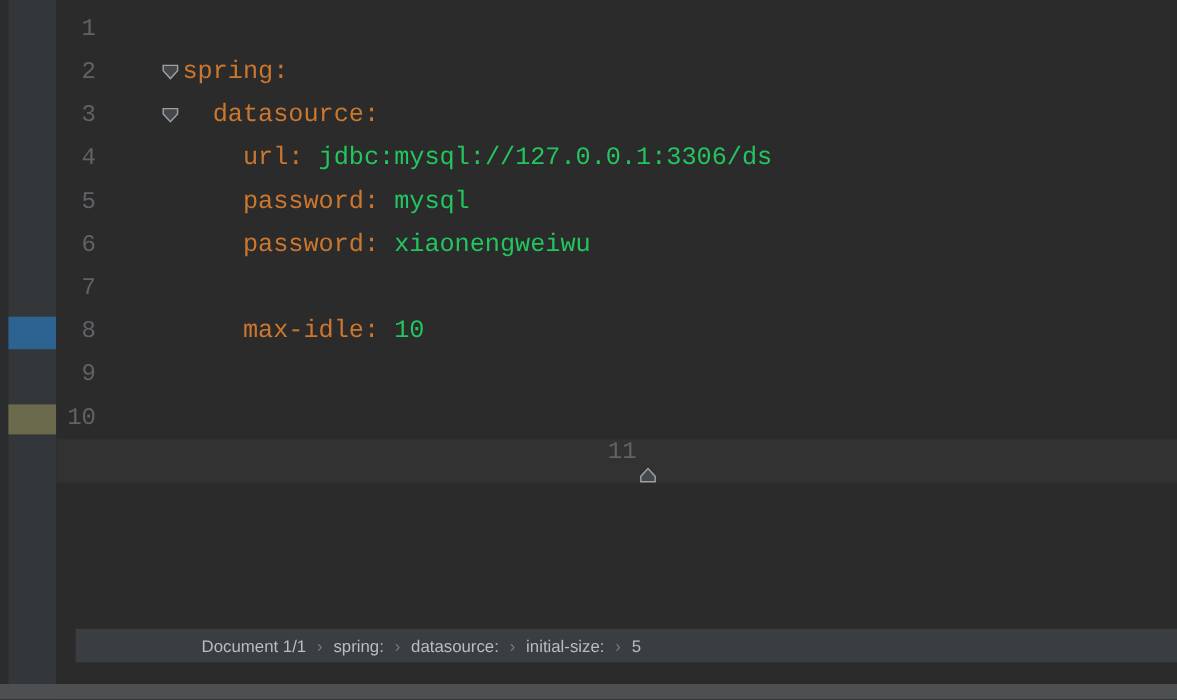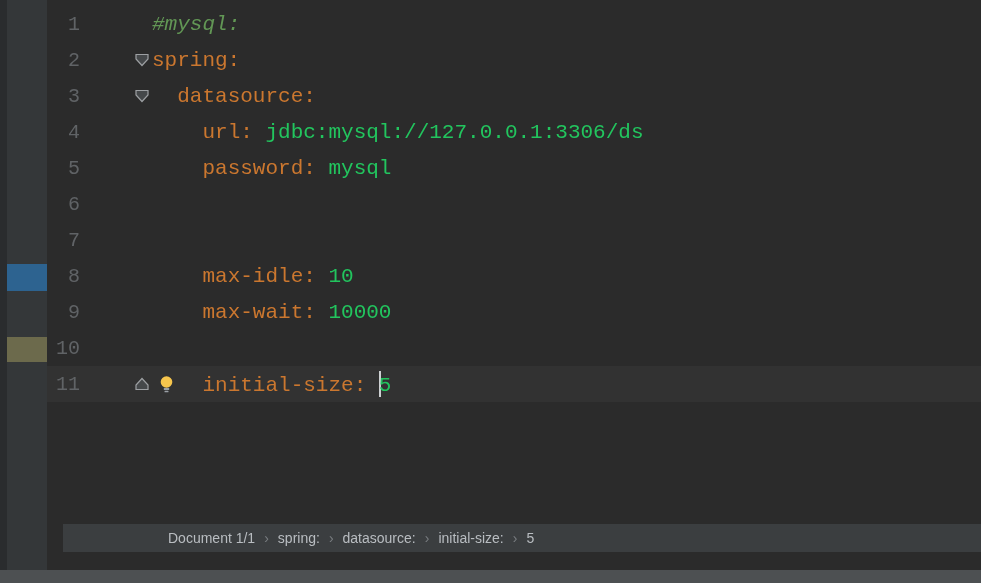--- a/index.html
+++ b/index.html
@@ -20,21 +20,21 @@
   .main { position:absolute; left:47px; top:0; width:934px; height:583px; background:#2b2b2b; }
   .tab-indicator { position:absolute; left:541px; top:0; width:67px; height:5px; background:#3aa8cc; }
 
   .editor {
     position:absolute; left:0; top:0; width:934px; height:524px;
     padding-top:6px;
     font-family:"Liberation Mono", monospace; font-size:21px;
     background:#2b2b2b;
   }
   .row { display:flex; align-items:center; height:36px; }
-  .row.current { background:#323232; }
+  .row.current { background:#323232;flex-direction:column; }
   .gutter-num { flex:0 0 auto; width:33px; text-align:right; color:#606366; font-size:20px; }
   .fold-cell  { flex:0 0 auto; width:72px; display:flex; justify-content:flex-end; align-items:center; padding-right:2px; }
   .code { position:relative; flex:1; white-space:pre; color:#a9b7c6; }
   .tok-key { color:#cb772f; }
   .tok-value { color:#22c55e; }
   .tok-comment { color:#629755; font-style:italic; }
   .caret { display:inline-block; width:2px; height:26px; background:#cdd0d2; vertical-align:-6px; margin-right:-2px; }
   .bulb { position:absolute; left:6px; top:50%; transform:translateY(-50%); line-height:0; }
 
   
@@ -63,21 +63,20 @@
   </div>
 
   <div class="main">
     <div class="tab-indicator"></div>
 
     <div class="editor">
       <div>
           <div class="row">
             <div class="gutter-num">1</div>
             <div class="fold-cell"></div>
-            <div class="code"><span class="tok-comment">#mysql:</span></div>
           </div>
           <div class="row">
             <div class="gutter-num">2</div>
             <div class="fold-cell">
               <svg width="16" height="14" viewBox="0 0 16 14">
                 <path d="M2 1.5h12V6L8 12.5 2 6Z" fill="#45484a" stroke="#9da0a3" stroke-width="1.2"></path>
               </svg>
             </div>
             <div class="code"><span class="tok-key">spring:</span></div>
           </div>
@@ -96,51 +95,46 @@
             <div class="code"><span>    </span><span class="tok-key">url:</span><span class="tok-value"> jdbc:mysql://127.0.0.1:3306/ds</span></div>
           </div>
           <div class="row">
             <div class="gutter-num">5</div>
             <div class="fold-cell"></div>
             <div class="code"><span>    </span><span class="tok-key">password:</span><span class="tok-value"> mysql</span></div>
           </div>
           <div class="row">
             <div class="gutter-num">6</div>
             <div class="fold-cell"></div>
+            <div class="code"><span>    </span><span class="tok-key">password:</span><span class="tok-value"> xiaonengweiwu</span></div>
           </div>
           <div class="row">
             <div class="gutter-num">7</div>
             <div class="fold-cell"></div>
           </div>
           <div class="row">
             <div class="gutter-num">8</div>
             <div class="fold-cell"></div>
             <div class="code"><span>    </span><span class="tok-key">max-idle:</span><span class="tok-value"> 10</span></div>
           </div>
           <div class="row">
             <div class="gutter-num">9</div>
             <div class="fold-cell"></div>
-            <div class="code"><span>    </span><span class="tok-key">max-wait:</span><span class="tok-value"> 10000</span></div>
           </div>
           <div class="row">
             <div class="gutter-num">10</div>
             <div class="fold-cell"></div>
           </div>
           <div class="row current">
             <div class="gutter-num">11</div>
             <div class="fold-cell">
               <svg width="16" height="14" viewBox="0 0 16 14">
                 <path d="M2 12.5h12V8L8 1.5 2 8Z" fill="#45484a" stroke="#9da0a3" stroke-width="1.2"></path>
               </svg>
             </div>
-            <div class="code"><span class="bulb"><svg width="17" height="19" viewBox="0 0 17 19">
-                  <circle cx="8.5" cy="7.5" r="5.8" fill="#f7c64d"></circle>
-                  <rect x="5.8" y="13.6" width="5.4" height="2" rx="0.5" fill="#9aa0a6"></rect>
-                  <rect x="6.5" y="16.2" width="4" height="1.6" rx="0.5" fill="#9aa0a6"></rect>
-                </svg></span><span>    </span><span class="tok-key">initial-size:</span><span class="tok-value"> </span><span class="caret"></span><span class="tok-value">5</span></div>
           </div>
         </div>
     </div>
 
     <div class="breadcrumbs">
       <span class="crumb-doc">Document 1/1</span>
       <span class="bc-items">
           <span class="crumb-sep">›</span>
           <span class="crumb">spring:</span>
           <span class="crumb-sep">›</span>

